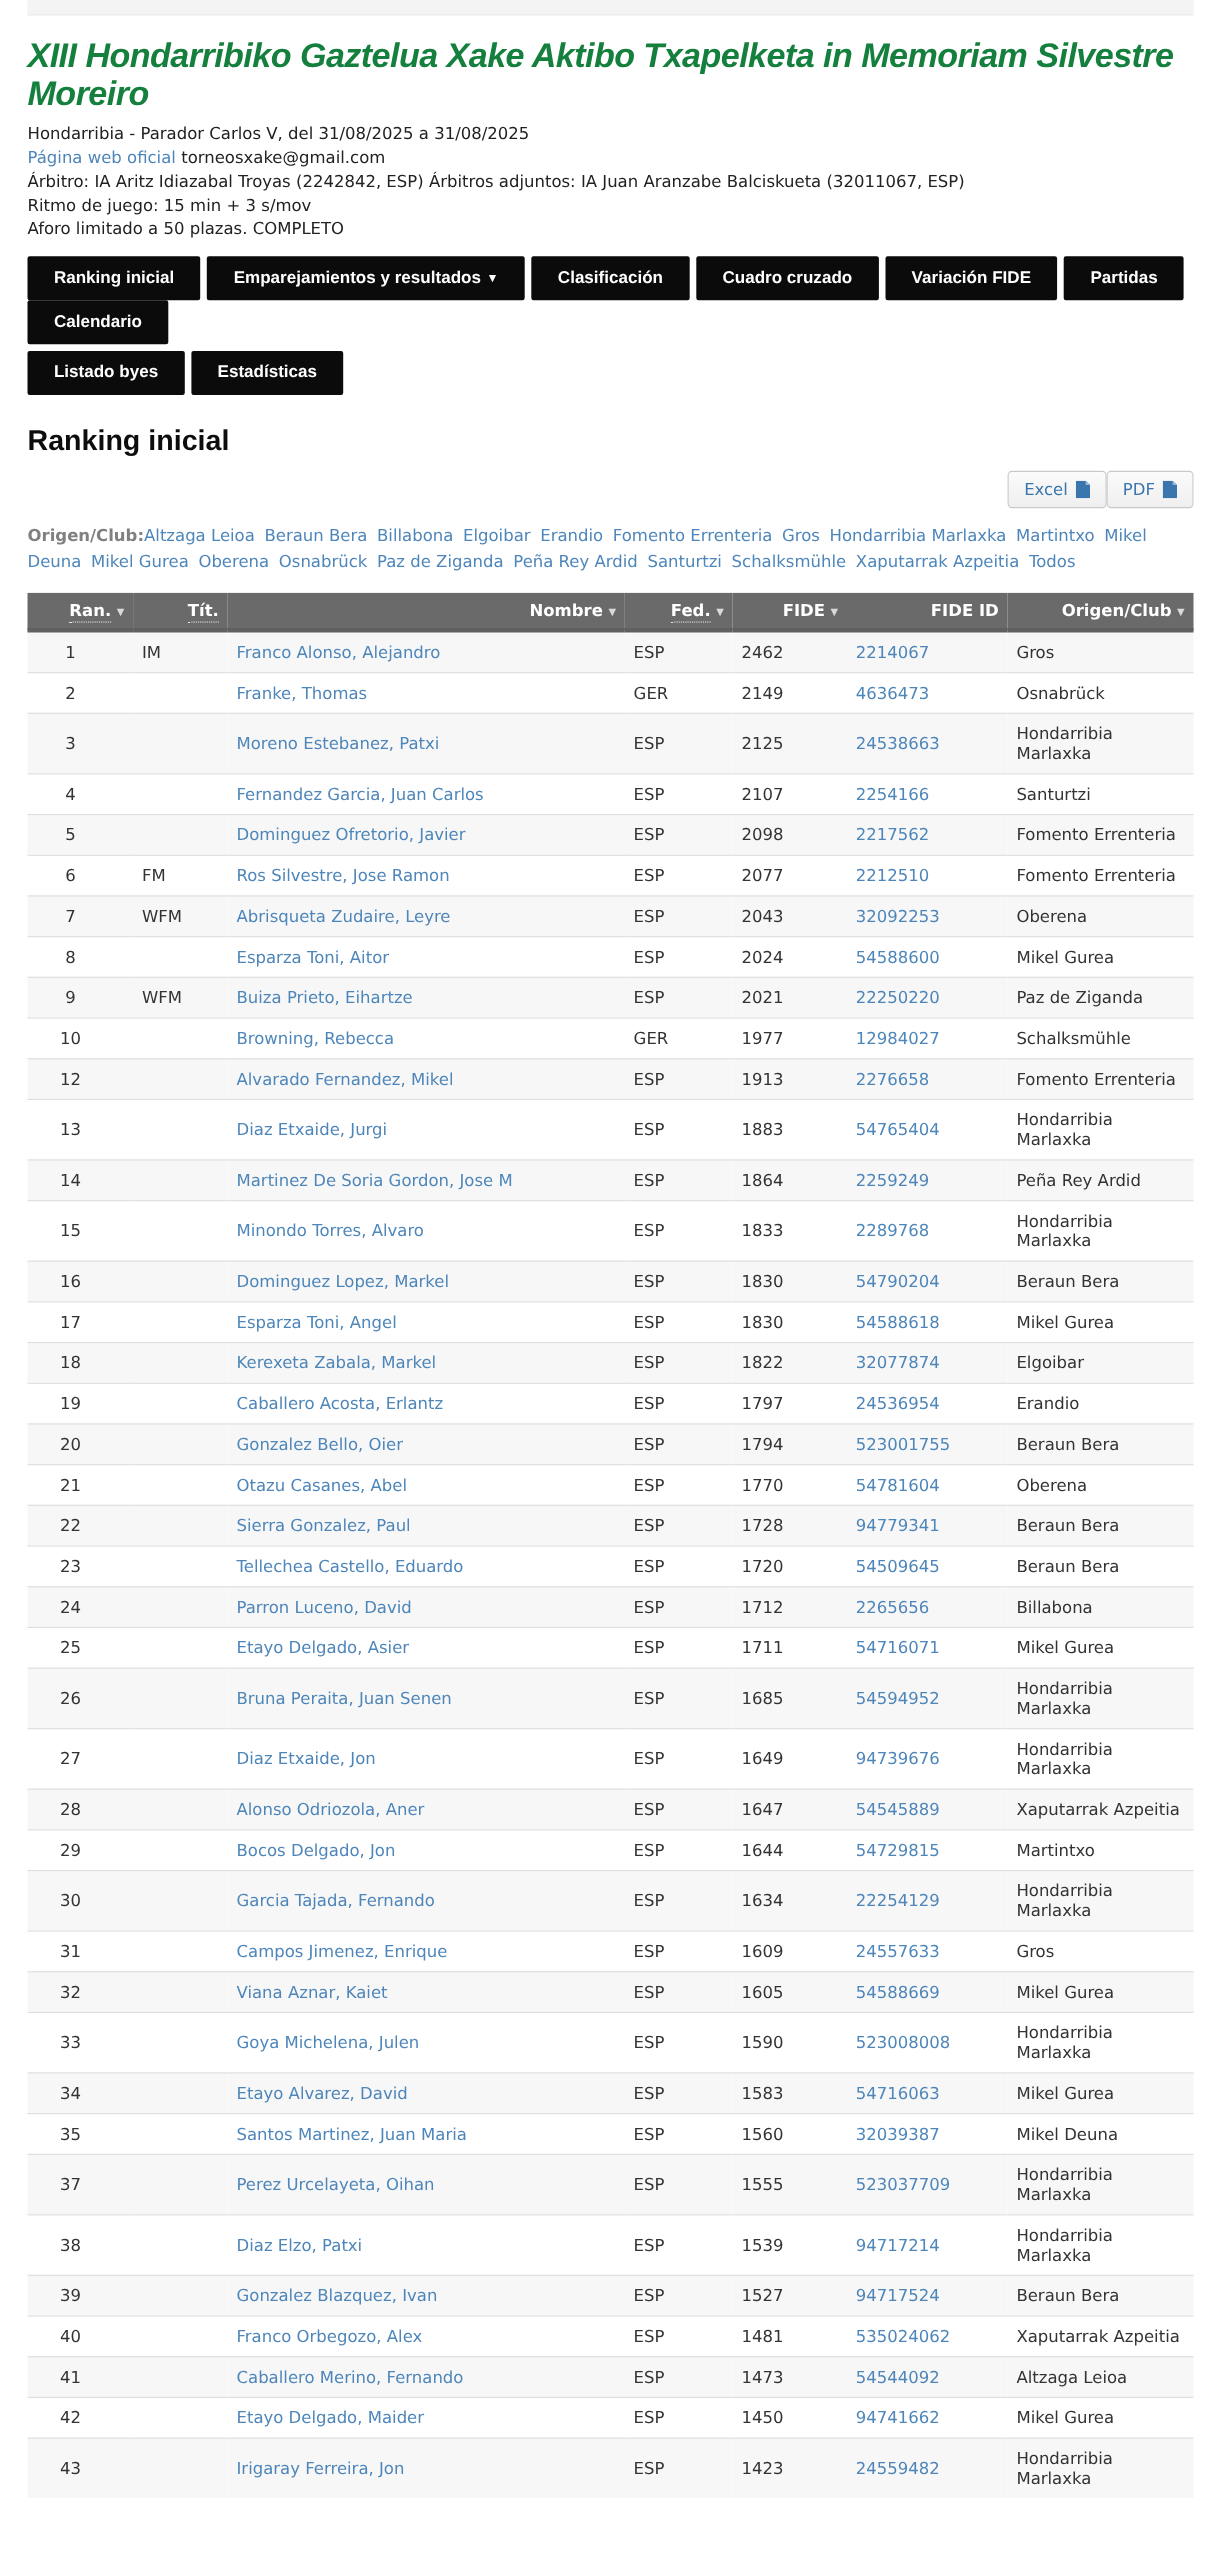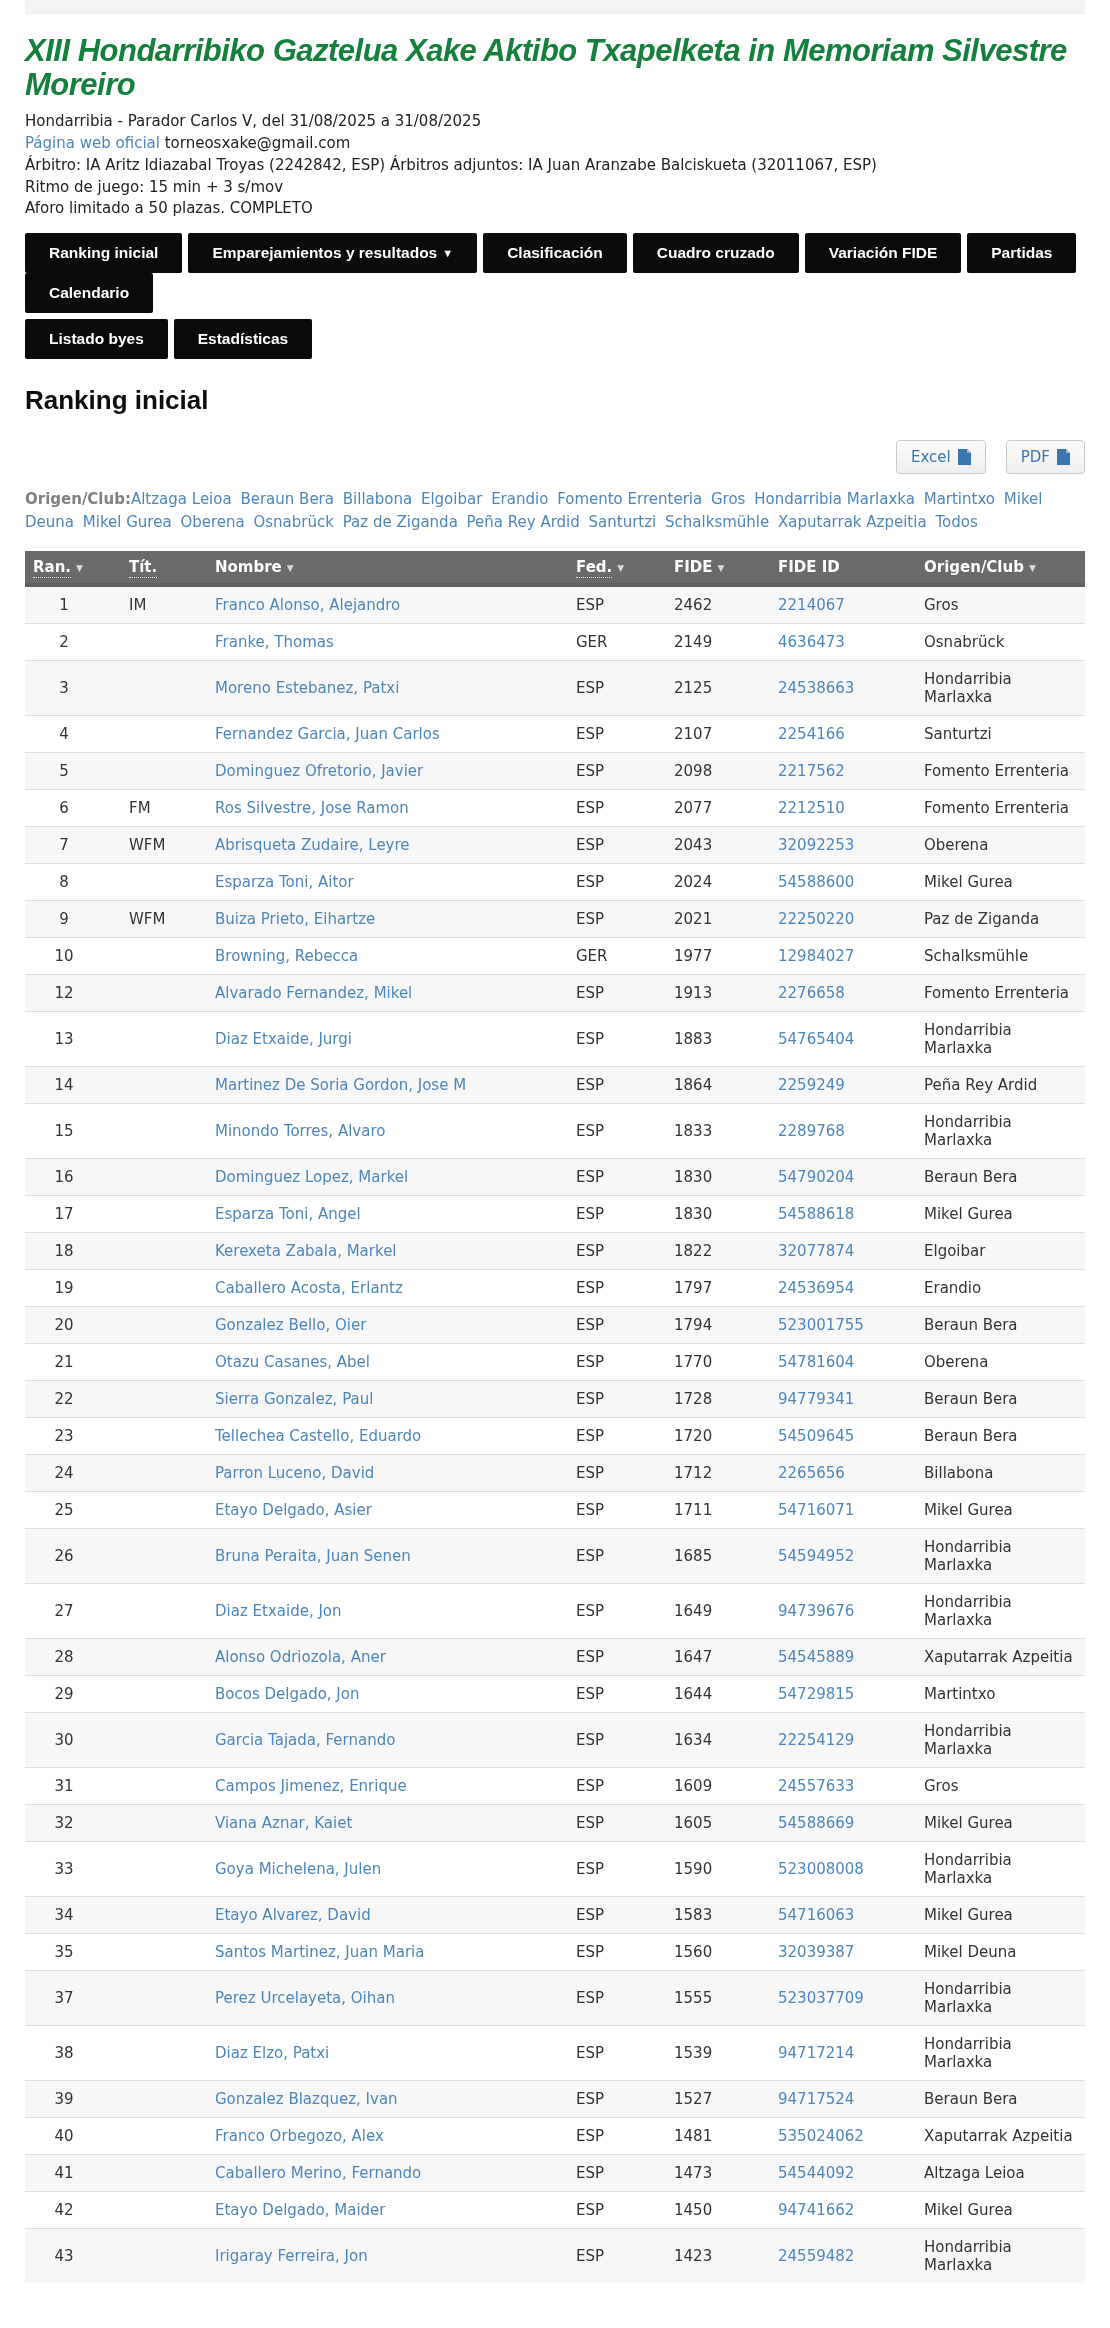--- a/index.html
+++ b/index.html
@@ -22,35 +22,35 @@
   .nav-btn{
     background:#0b0b0b; color:#fff; border:none; border-radius:2px;
     font-family:"Liberation Sans",sans-serif; font-weight:700; font-size:15.5px;
     padding:11px 24px; margin-right:6px; cursor:pointer; white-space:nowrap;
   }
   .nav-btn .caret{font-size:11px; margin-left:5px; position:relative; top:-1px;}
   h2.section-title{
     font-family:"Liberation Sans",sans-serif;
     font-size:26px; font-weight:700; color:#0d0d0d; margin:26px 0 6px 0;
   }
-  .export-bar{display:flex; justify-content:flex-end; gap:20px; margin:24px 0 14px 0;}
+  .export-bar{display:flex; justify-content:flex-end; gap:0; margin:12px 0 14px 0;}
   .export-btn{
     background:linear-gradient(#fbfbfb,#efefef);
     border:1px solid #c9c9c9; border-radius:4px;
     color:#3a76ad; font-size:15px; padding:7px 14px;
     display:inline-flex; align-items:center; gap:7px; cursor:pointer;
     font-family:"DejaVu Sans",sans-serif;
   }
   .file-icon{display:inline-block; width:13px; height:16px;}
   .clubs{color:#222; line-height:1.55; margin:10px 0 16px 0;}
   .clubs .clubs-label{color:#808080; font-weight:700; margin-right:0;}
   .clubs a{margin-right:4px;}
   table.ranking{width:100%; border-collapse:collapse; font-size:15px;}
   thead th{
-    background:#6a6a6a; color:#ffffff; text-align:left;
+    background:#6a6a6a; color:#ffffff; text-align:right;
     font-weight:700; padding:7px 8px; border-bottom:4px solid #606060;
     white-space:nowrap;
   }
   thead th .abbr{border-bottom:1px dotted #e8e8e8; padding-bottom:1px;}
   thead th .sort-arrow{font-size:9px; color:#d9d9d9; margin-left:5px; position:relative; top:-1px;}
   tbody td{padding:9px 8px; border-top:1px solid #dddddd; color:#333;}
   tbody tr:first-child td{border-top:none;}
   tbody tr:nth-child(odd){background:#f7f7f7;}
   tbody tr:nth-child(even){background:#ffffff;}
   td.c-rank{width:62px; text-align:center; padding-right:26px;}

